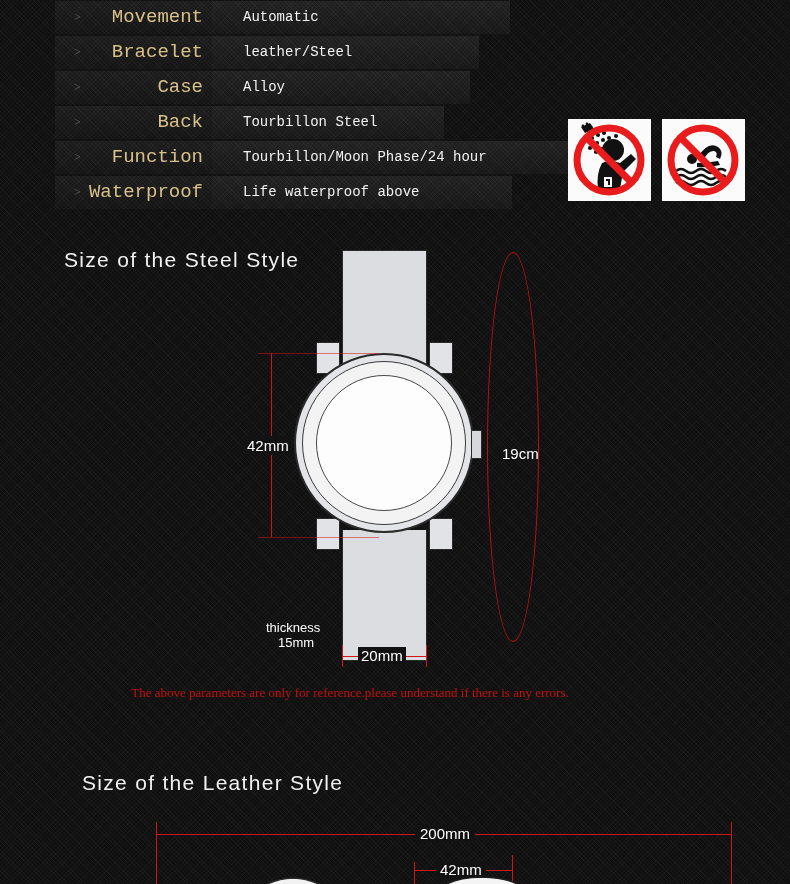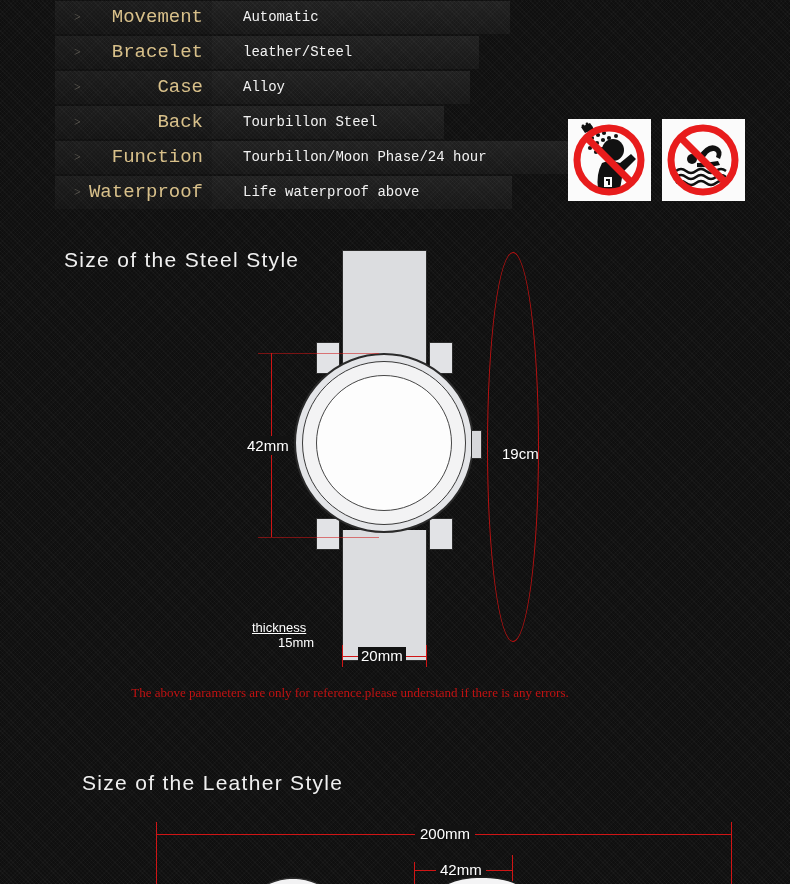--- a/index.html
+++ b/index.html
@@ -360,21 +360,21 @@
     <div class="dim-label" style="left:245px; top:206px; background:#121212; padding:1px 2px;">42mm</div>
 
     <div id="wrist-ellipse"></div>
     <div class="dim-label" style="left:494px; top:215px;margin-left:8px;">19cm</div>
 
     <div class="dim-line dim-h" style="left:342px; top:426px; width:85px;"></div>
     <div class="dim-line dim-v" style="left:342px; top:415px; height:22px;"></div>
     <div class="dim-line dim-v" style="left:426px; top:415px; height:22px;"></div>
     <div class="dim-label" style="left:358px; top:417px; background:#121212; padding:0 3px;">20mm</div>
 
-    <div class="dim-label small" style="left:252px; top:390px;text-decoration:underline;">thickness</div>
+    <div class="dim-label small" style="left:266px; top:390px;">thickness</div>
     <div class="dim-label small" style="left:278px; top:405px;">15mm</div>
 
     <svg id="thickness-profile" width="90" height="22" viewBox="0 0 90 22">
       <path d="M6 18 Q22 4 45 3 Q68 4 84 18 Z" fill="#f2f2f3" stroke="#2b2b2b" stroke-width="1.3"></path>
       <line x1="42" y1="12" x2="42" y2="18" stroke="#2b2b2b" stroke-width="1.2"></line>
       <line x1="48" y1="12" x2="48" y2="18" stroke="#2b2b2b" stroke-width="1.2"></line>
       <line x1="0" y1="17" x2="88" y2="17" stroke="#d01515" stroke-width="1"></line>
       <line x1="2" y1="12" x2="2" y2="21" stroke="#d01515" stroke-width="1"></line>
     </svg>
 

